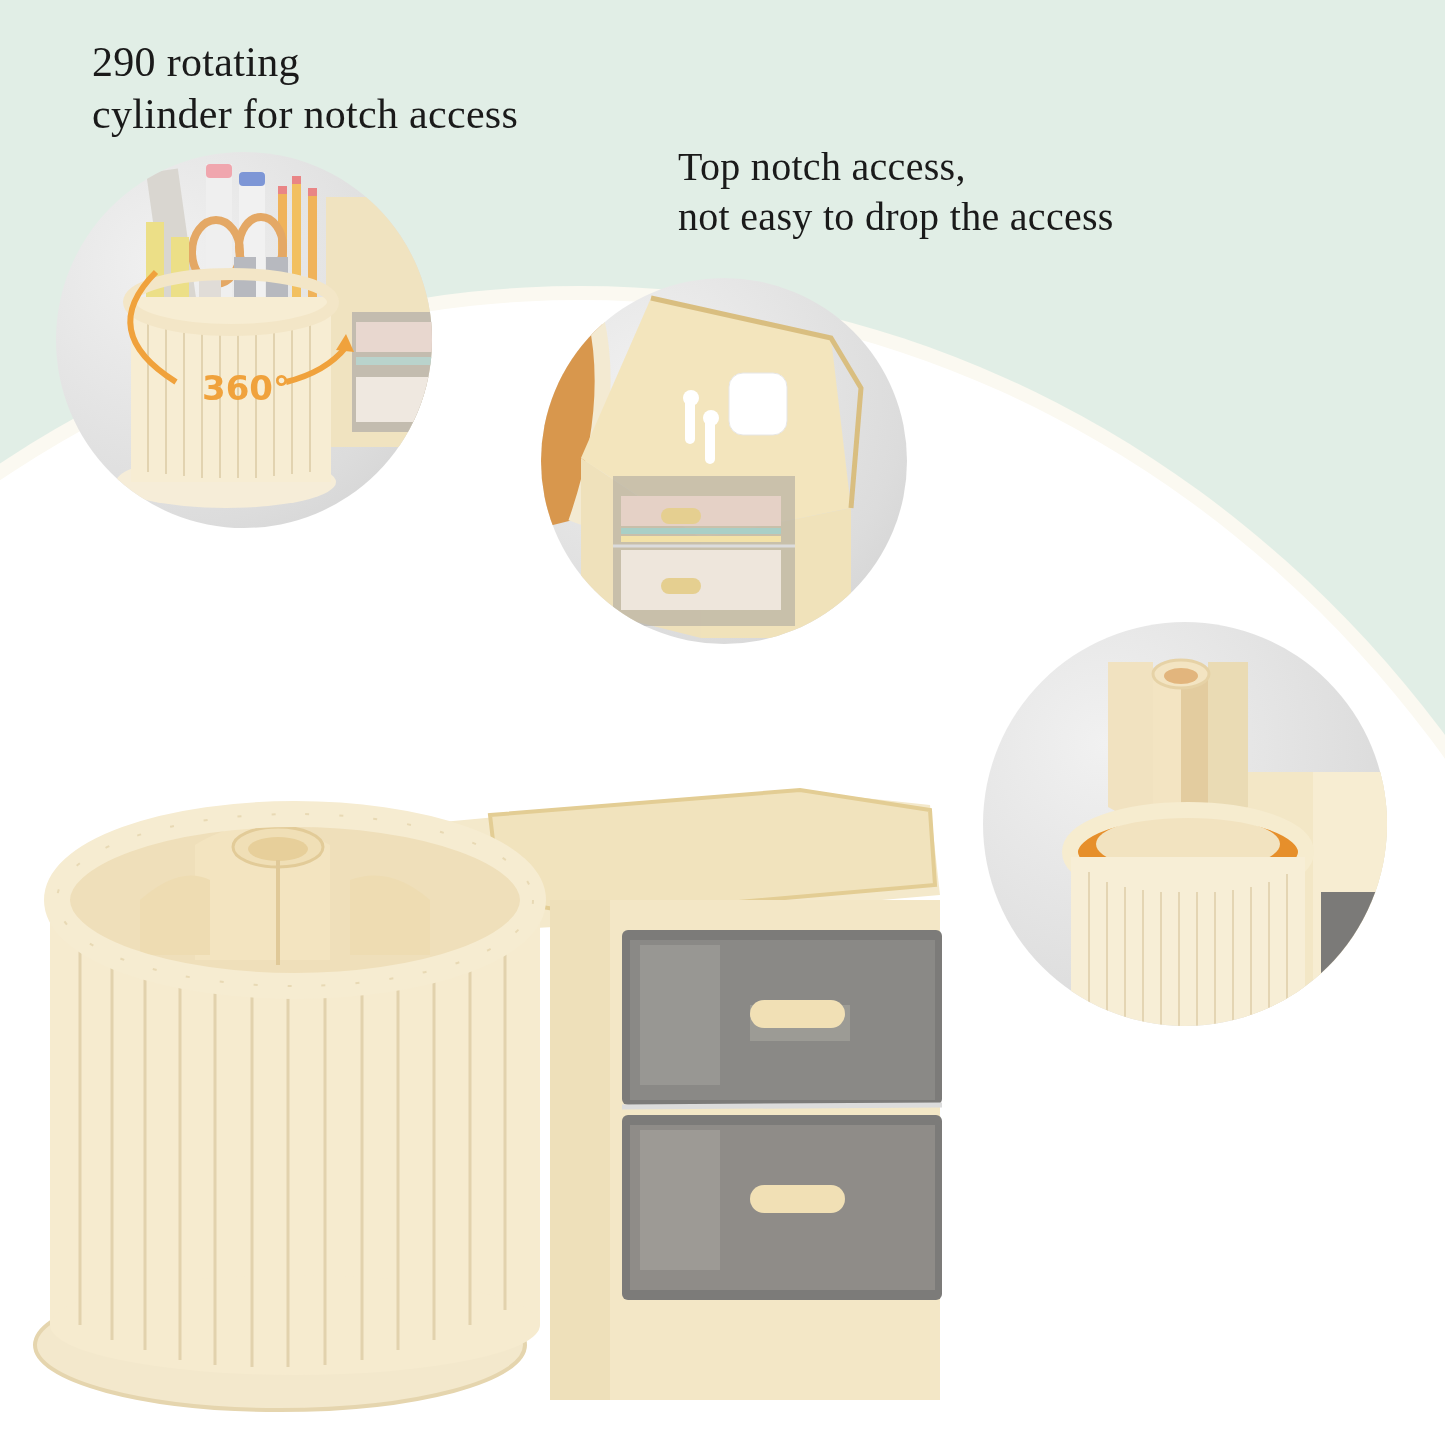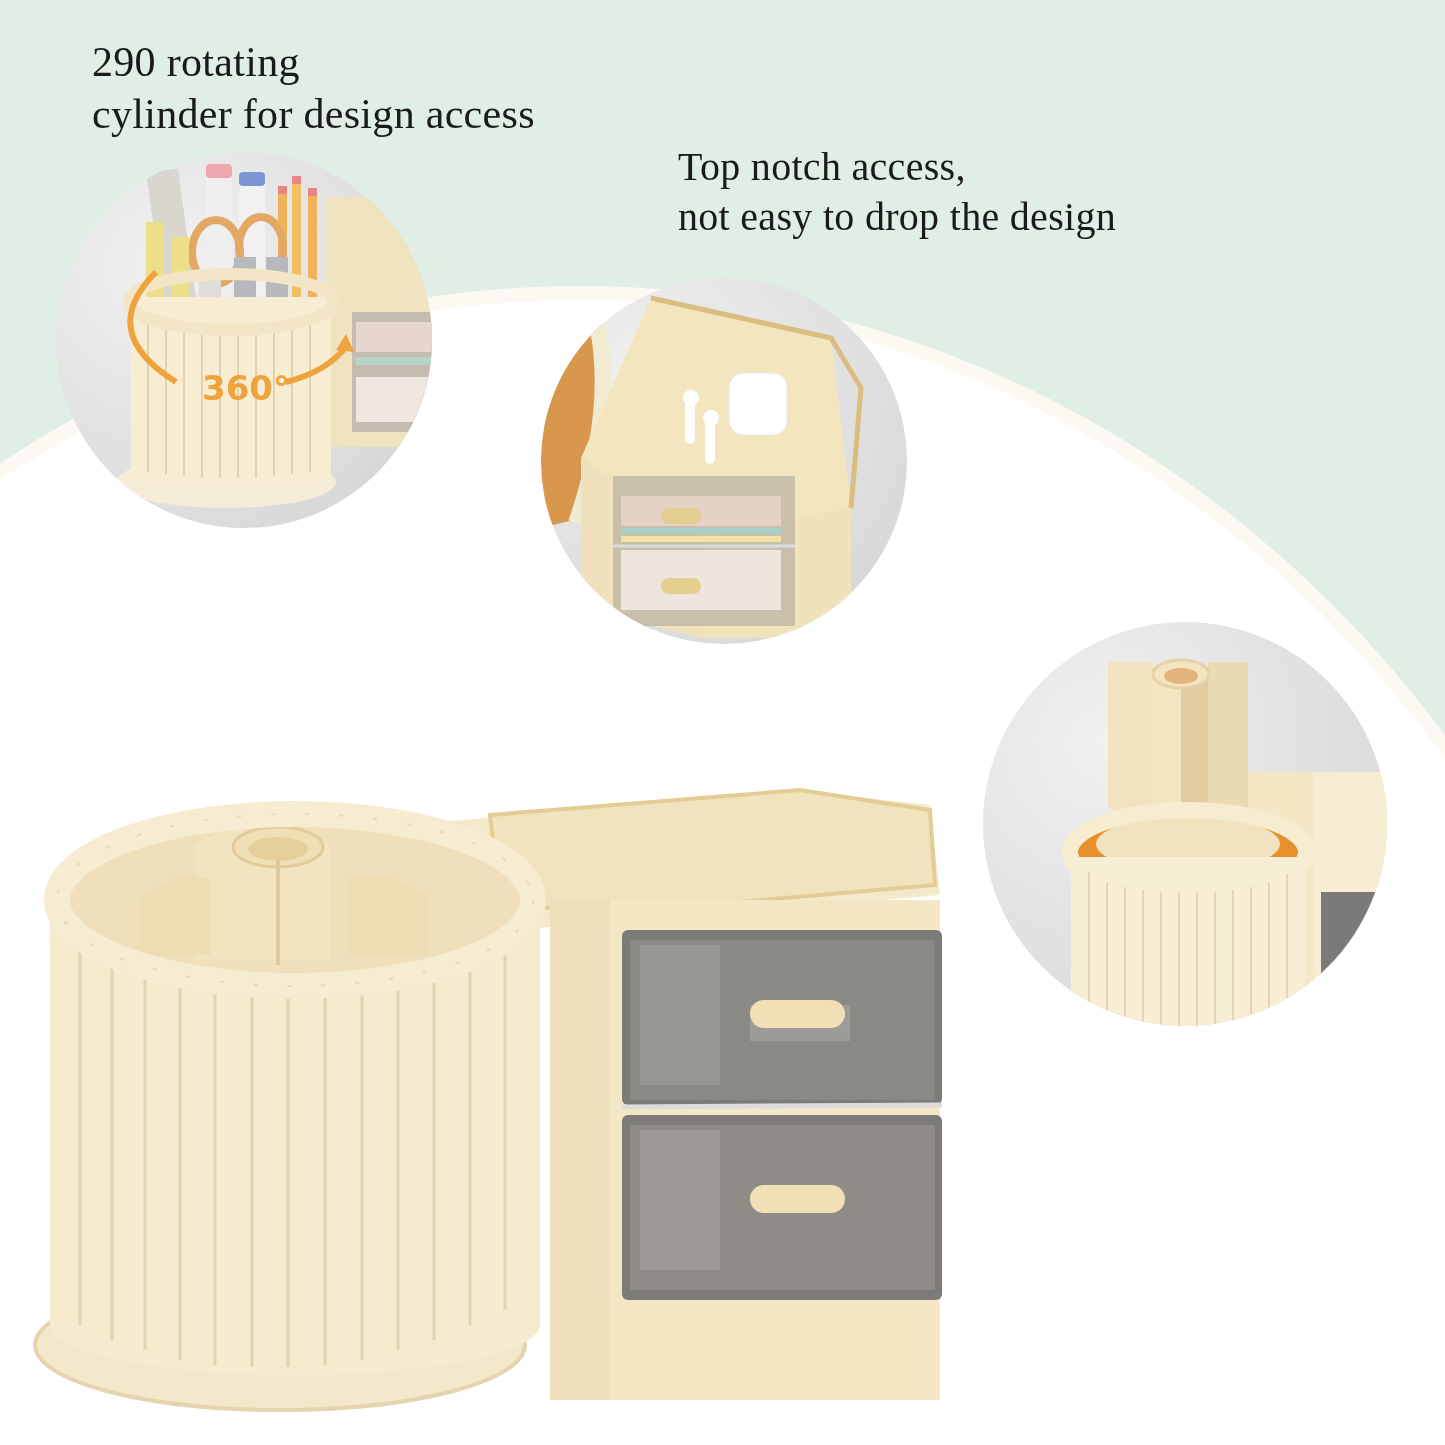--- a/index.html
+++ b/index.html
@@ -20,26 +20,26 @@
 </style>
 </head>
 <body>
 
 <div class="canvas">
   <div class="bg-mint"></div>
   <div class="bg-white-arc"></div>
 
   <div class="caption cap1">
     <div>290 rotating</div>
-    <div>cylinder for design access</div>
+    <div>cylinder for notch access</div>
   </div>
 
   <div class="caption cap2">
     <div>Top notch access,</div>
-    <div>not easy to drop the design</div>
+    <div>not easy to drop the access</div>
   </div>
 
 
   <div class="circle c1">
     <svg width="376" height="376" viewBox="0 0 376 376">
 
       <rect x="270" y="45" width="130" height="250" fill="#f0e3c0"></rect>
       <rect x="296" y="160" width="90" height="120" fill="#b8b2aa" opacity="0.8"></rect>
       <rect x="300" y="170" width="80" height="30" fill="#e8d7cf"></rect>
       <rect x="300" y="205" width="80" height="8" fill="#b9d3cc"></rect>

